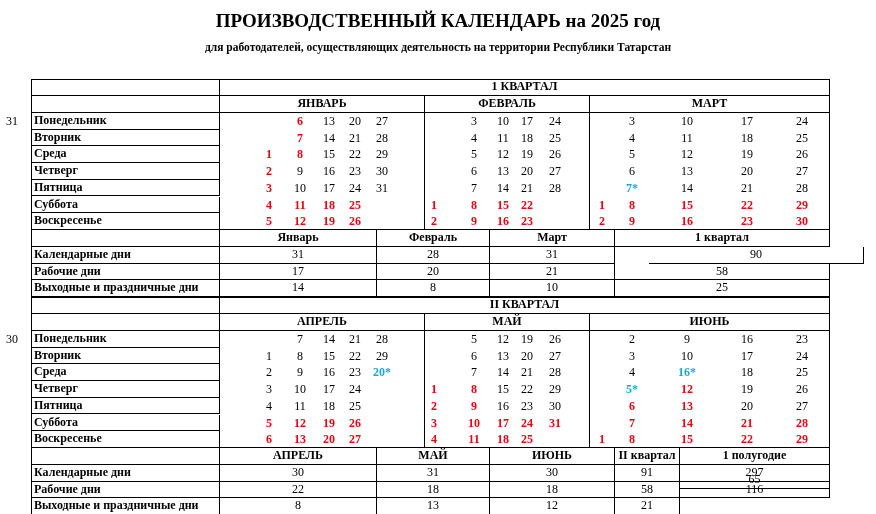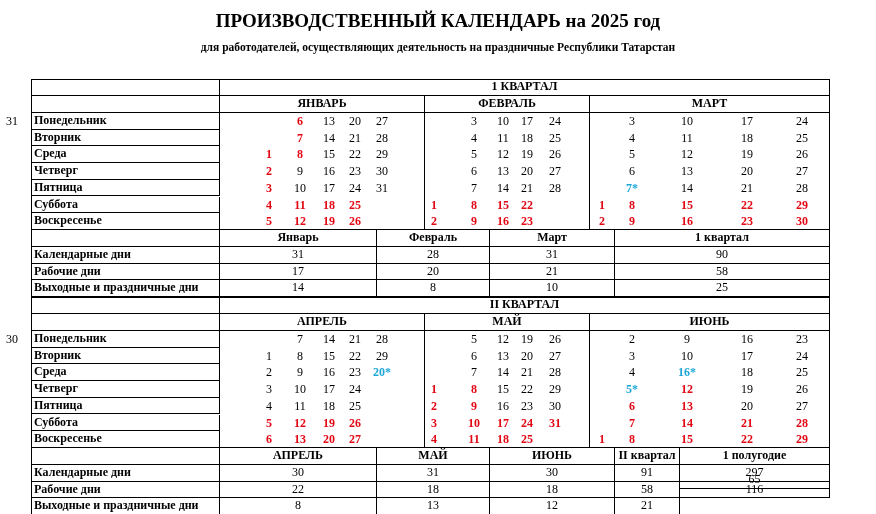--- a/index.html
+++ b/index.html
@@ -13,21 +13,21 @@
   .num { position:absolute; font-size:12px; line-height:16px; text-align:center; width:24px; }
   .red { color:#e30613; font-weight:bold; }
   .blue { color:#1ca7d8; font-weight:bold; }
   .sum { text-align:center; font-size:12px; }
   .sumh { text-align:center; font-weight:bold; font-size:12px; }
 </style>
 </head>
 <body>
 
 <div class="title">ПРОИЗВОДСТВЕННЫЙ КАЛЕНДАРЬ на 2025 год</div>
-<div class="subtitle">для работодателей, осуществляющих деятельность на праздничные Республики Татарстан</div>
+<div class="subtitle">для работодателей, осуществляющих деятельность на территории Республики Татарстан</div>
 
 <div id="calendar">
     <div class="abs" style="left: 31px; top: 79px; width: 799px; height: 218px; border-left: 1px solid rgb(0, 0, 0); border-top: 1px solid rgb(0, 0, 0);"></div>
     <div class="cell " style="left: 31px; top: 79px; width: 189px; height: 17px;"></div>
     <div class="cell center" style="left: 220px; top: 79px; width: 610px; height: 17px;">1 КВАРТАЛ</div>
     <div class="cell " style="left: 31px; top: 96px; width: 189px; height: 17px;"></div>
     <div class="cell center" style="left: 220px; top: 96px; width: 205px; height: 17px;">ЯНВАРЬ</div>
     <div class="cell center" style="left: 425px; top: 96px; width: 165px; height: 17px;">ФЕВРАЛЬ</div>
     <div class="cell center" style="left: 590px; top: 96px; width: 240px; height: 17px;">МАРТ</div>
     <div class="cell lbl" style="left: 31px; top: 113px; width: 189px; height: 16.7px;">Понедельник</div>
@@ -132,21 +132,21 @@
     <span class="num red" style="left: 790px; top: 213.2px;">30</span>
     <div class="cell " style="left: 31px; top: 229.9px; width: 189px; height: 17px;"></div>
     <div class="cell sumh" style="left: 220px; top: 229.9px; width: 157px; height: 17px;">Январь</div>
     <div class="cell sumh" style="left: 377px; top: 229.9px; width: 113px; height: 17px;">Февраль</div>
     <div class="cell sumh" style="left: 490px; top: 229.9px; width: 125px; height: 17px;">Март</div>
     <div class="cell sumh" style="left: 615px; top: 229.9px; width: 215px; height: 17px;">1 квартал</div>
     <div class="cell lbl" style="left: 31px; top: 246.9px; width: 189px; height: 16.7px;">Календарные дни</div>
     <div class="cell sum" style="left: 220px; top: 246.9px; width: 157px; height: 16.7px;">31</div>
     <div class="cell sum" style="left: 377px; top: 246.9px; width: 113px; height: 16.7px;">28</div>
     <div class="cell sum" style="left: 490px; top: 246.9px; width: 125px; height: 16.7px;">31</div>
-    <div class="cell sum" style="left: 615px; top: 246.9px; width: 215px; height: 16.7px; text-align: center;">90</div>
+    <div class="cell sum" style="left: 649px; top: 246.9px; width: 215px; height: 16.7px; text-align: center;">90</div>
     <div class="cell lbl" style="left: 31px; top: 263.6px; width: 189px; height: 16.7px;">Рабочие дни</div>
     <div class="cell sum" style="left: 220px; top: 263.6px; width: 157px; height: 16.7px;">17</div>
     <div class="cell sum" style="left: 377px; top: 263.6px; width: 113px; height: 16.7px;">20</div>
     <div class="cell sum" style="left: 490px; top: 263.6px; width: 125px; height: 16.7px;">21</div>
     <div class="cell sum" style="left: 615px; top: 263.6px; width: 215px; height: 16.7px;">58</div>
     <div class="cell lbl" style="left: 31px; top: 280.3px; width: 189px; height: 16.7px;">Выходные и праздничные дни</div>
     <div class="cell sum" style="left: 220px; top: 280.3px; width: 157px; height: 16.7px;">14</div>
     <div class="cell sum" style="left: 377px; top: 280.3px; width: 113px; height: 16.7px;">8</div>
     <div class="cell sum" style="left: 490px; top: 280.3px; width: 125px; height: 16.7px;">10</div>
     <div class="cell sum" style="left: 615px; top: 280.3px; width: 215px; height: 16.7px;">25</div>

